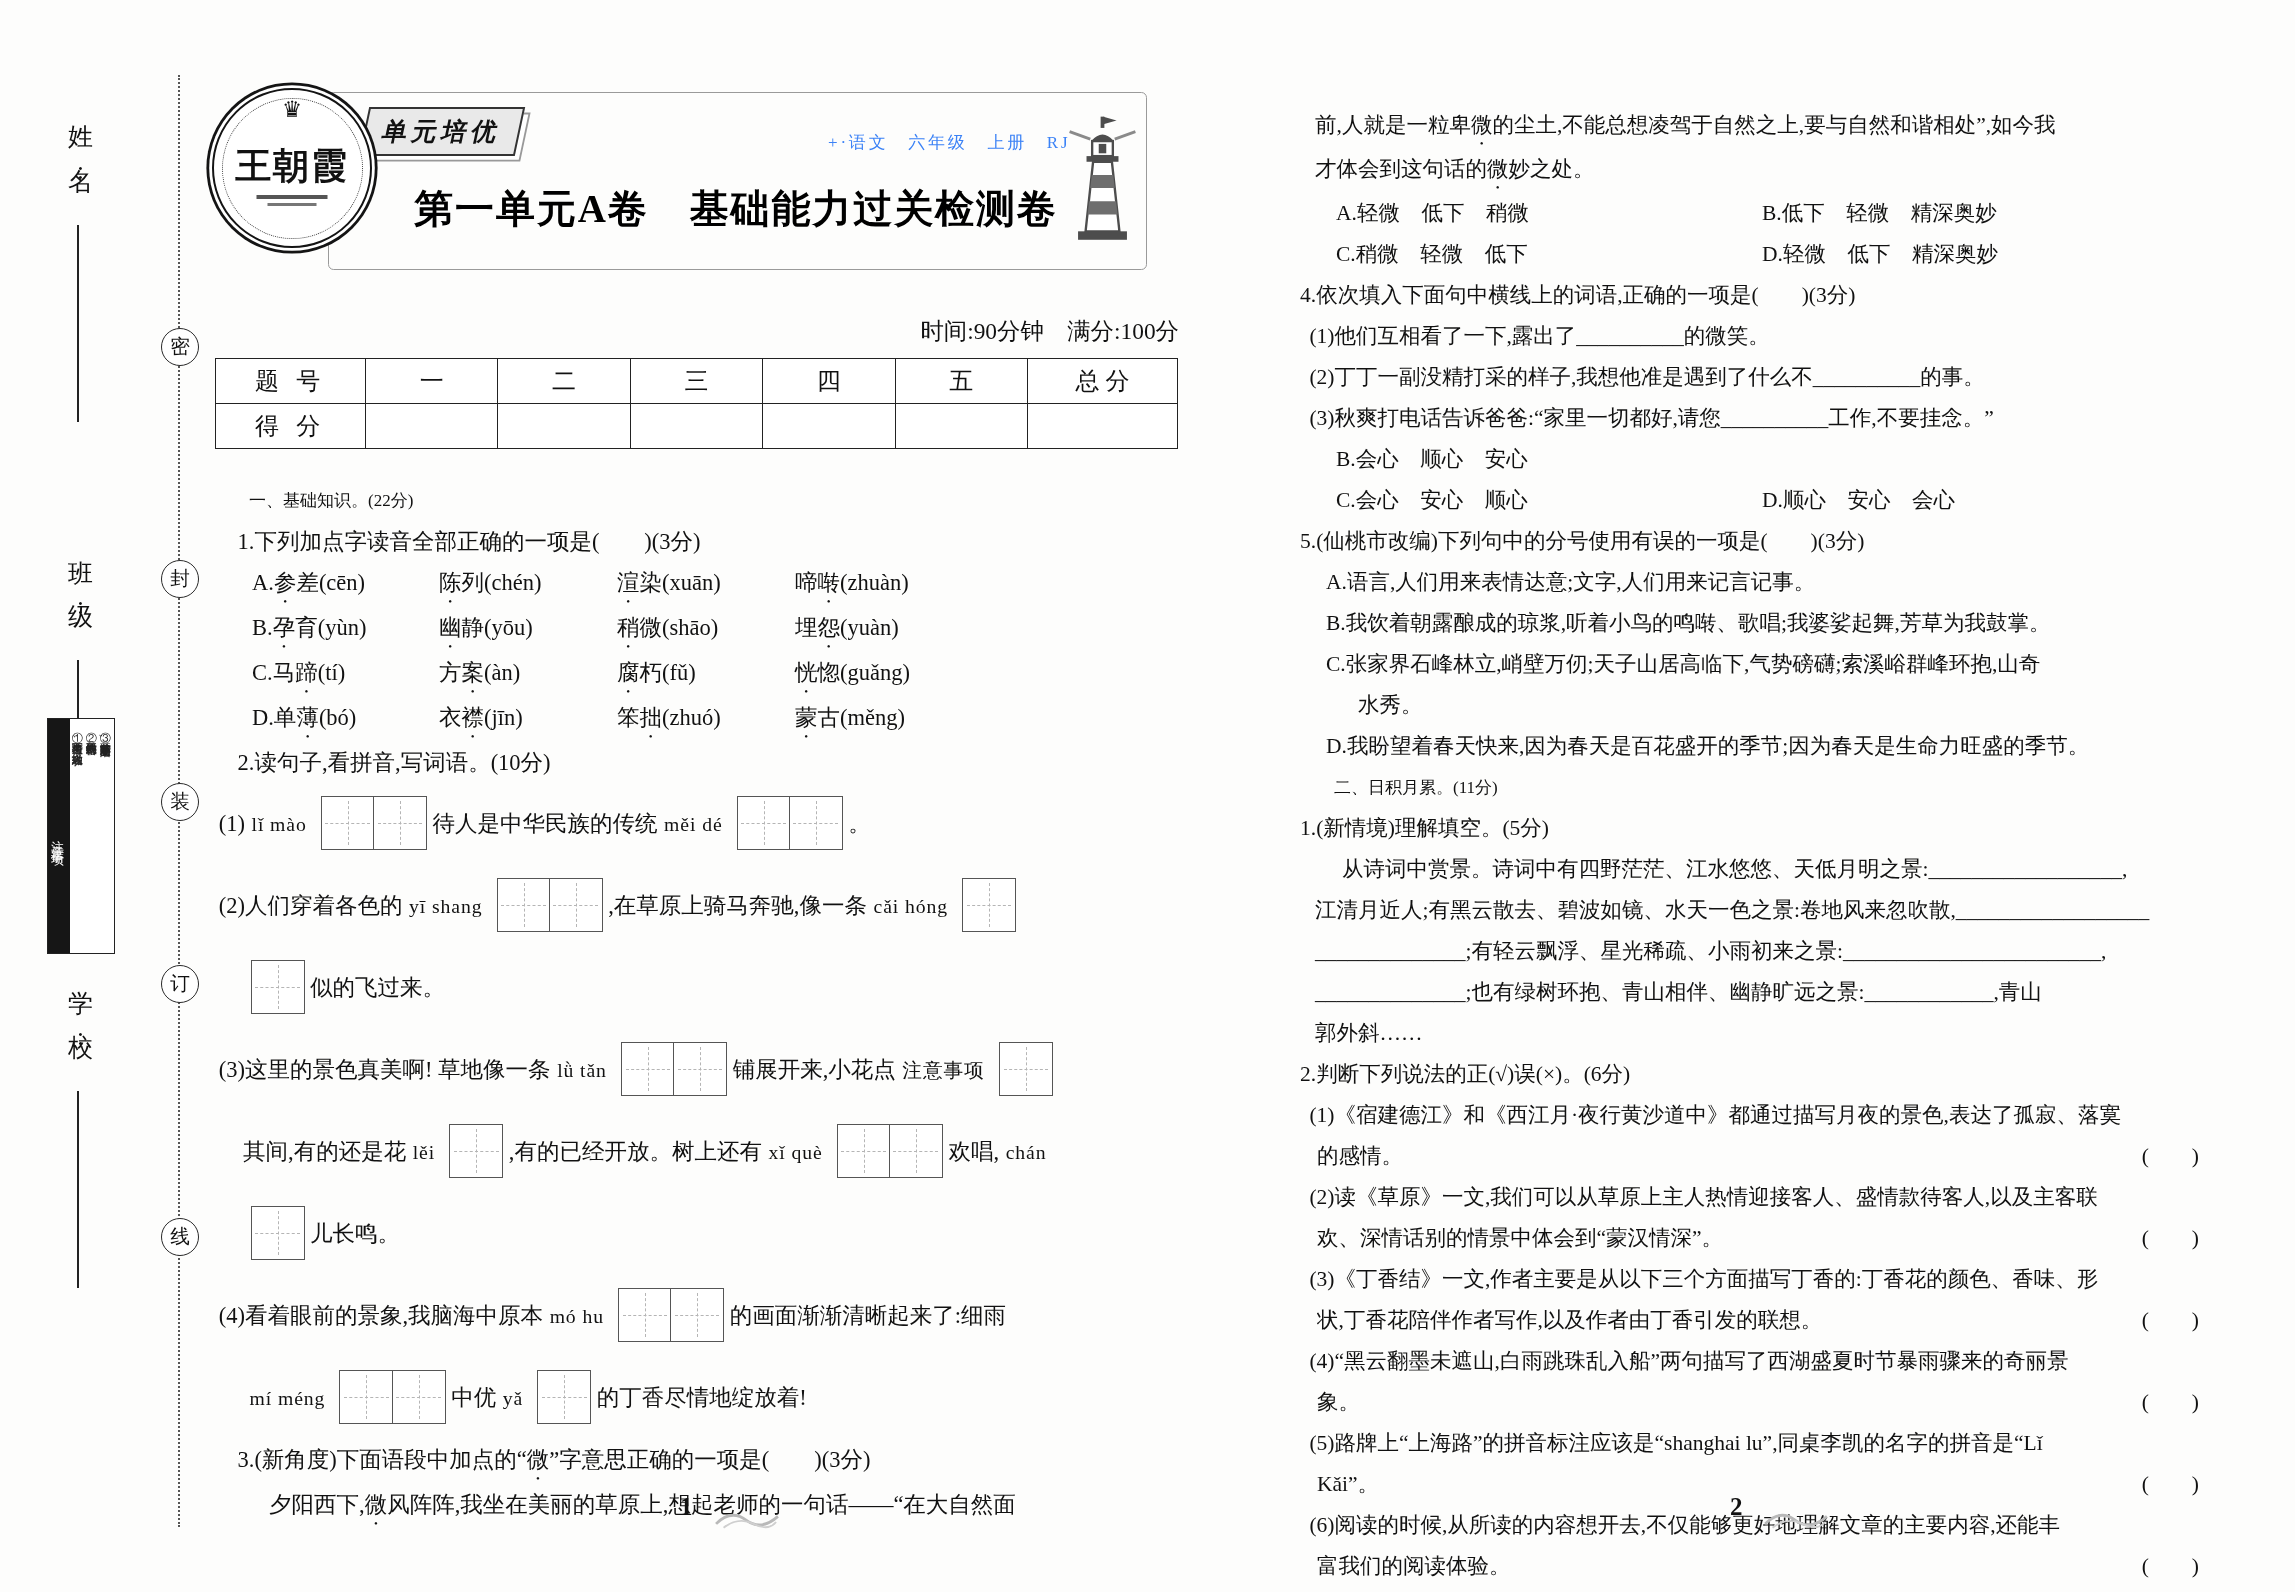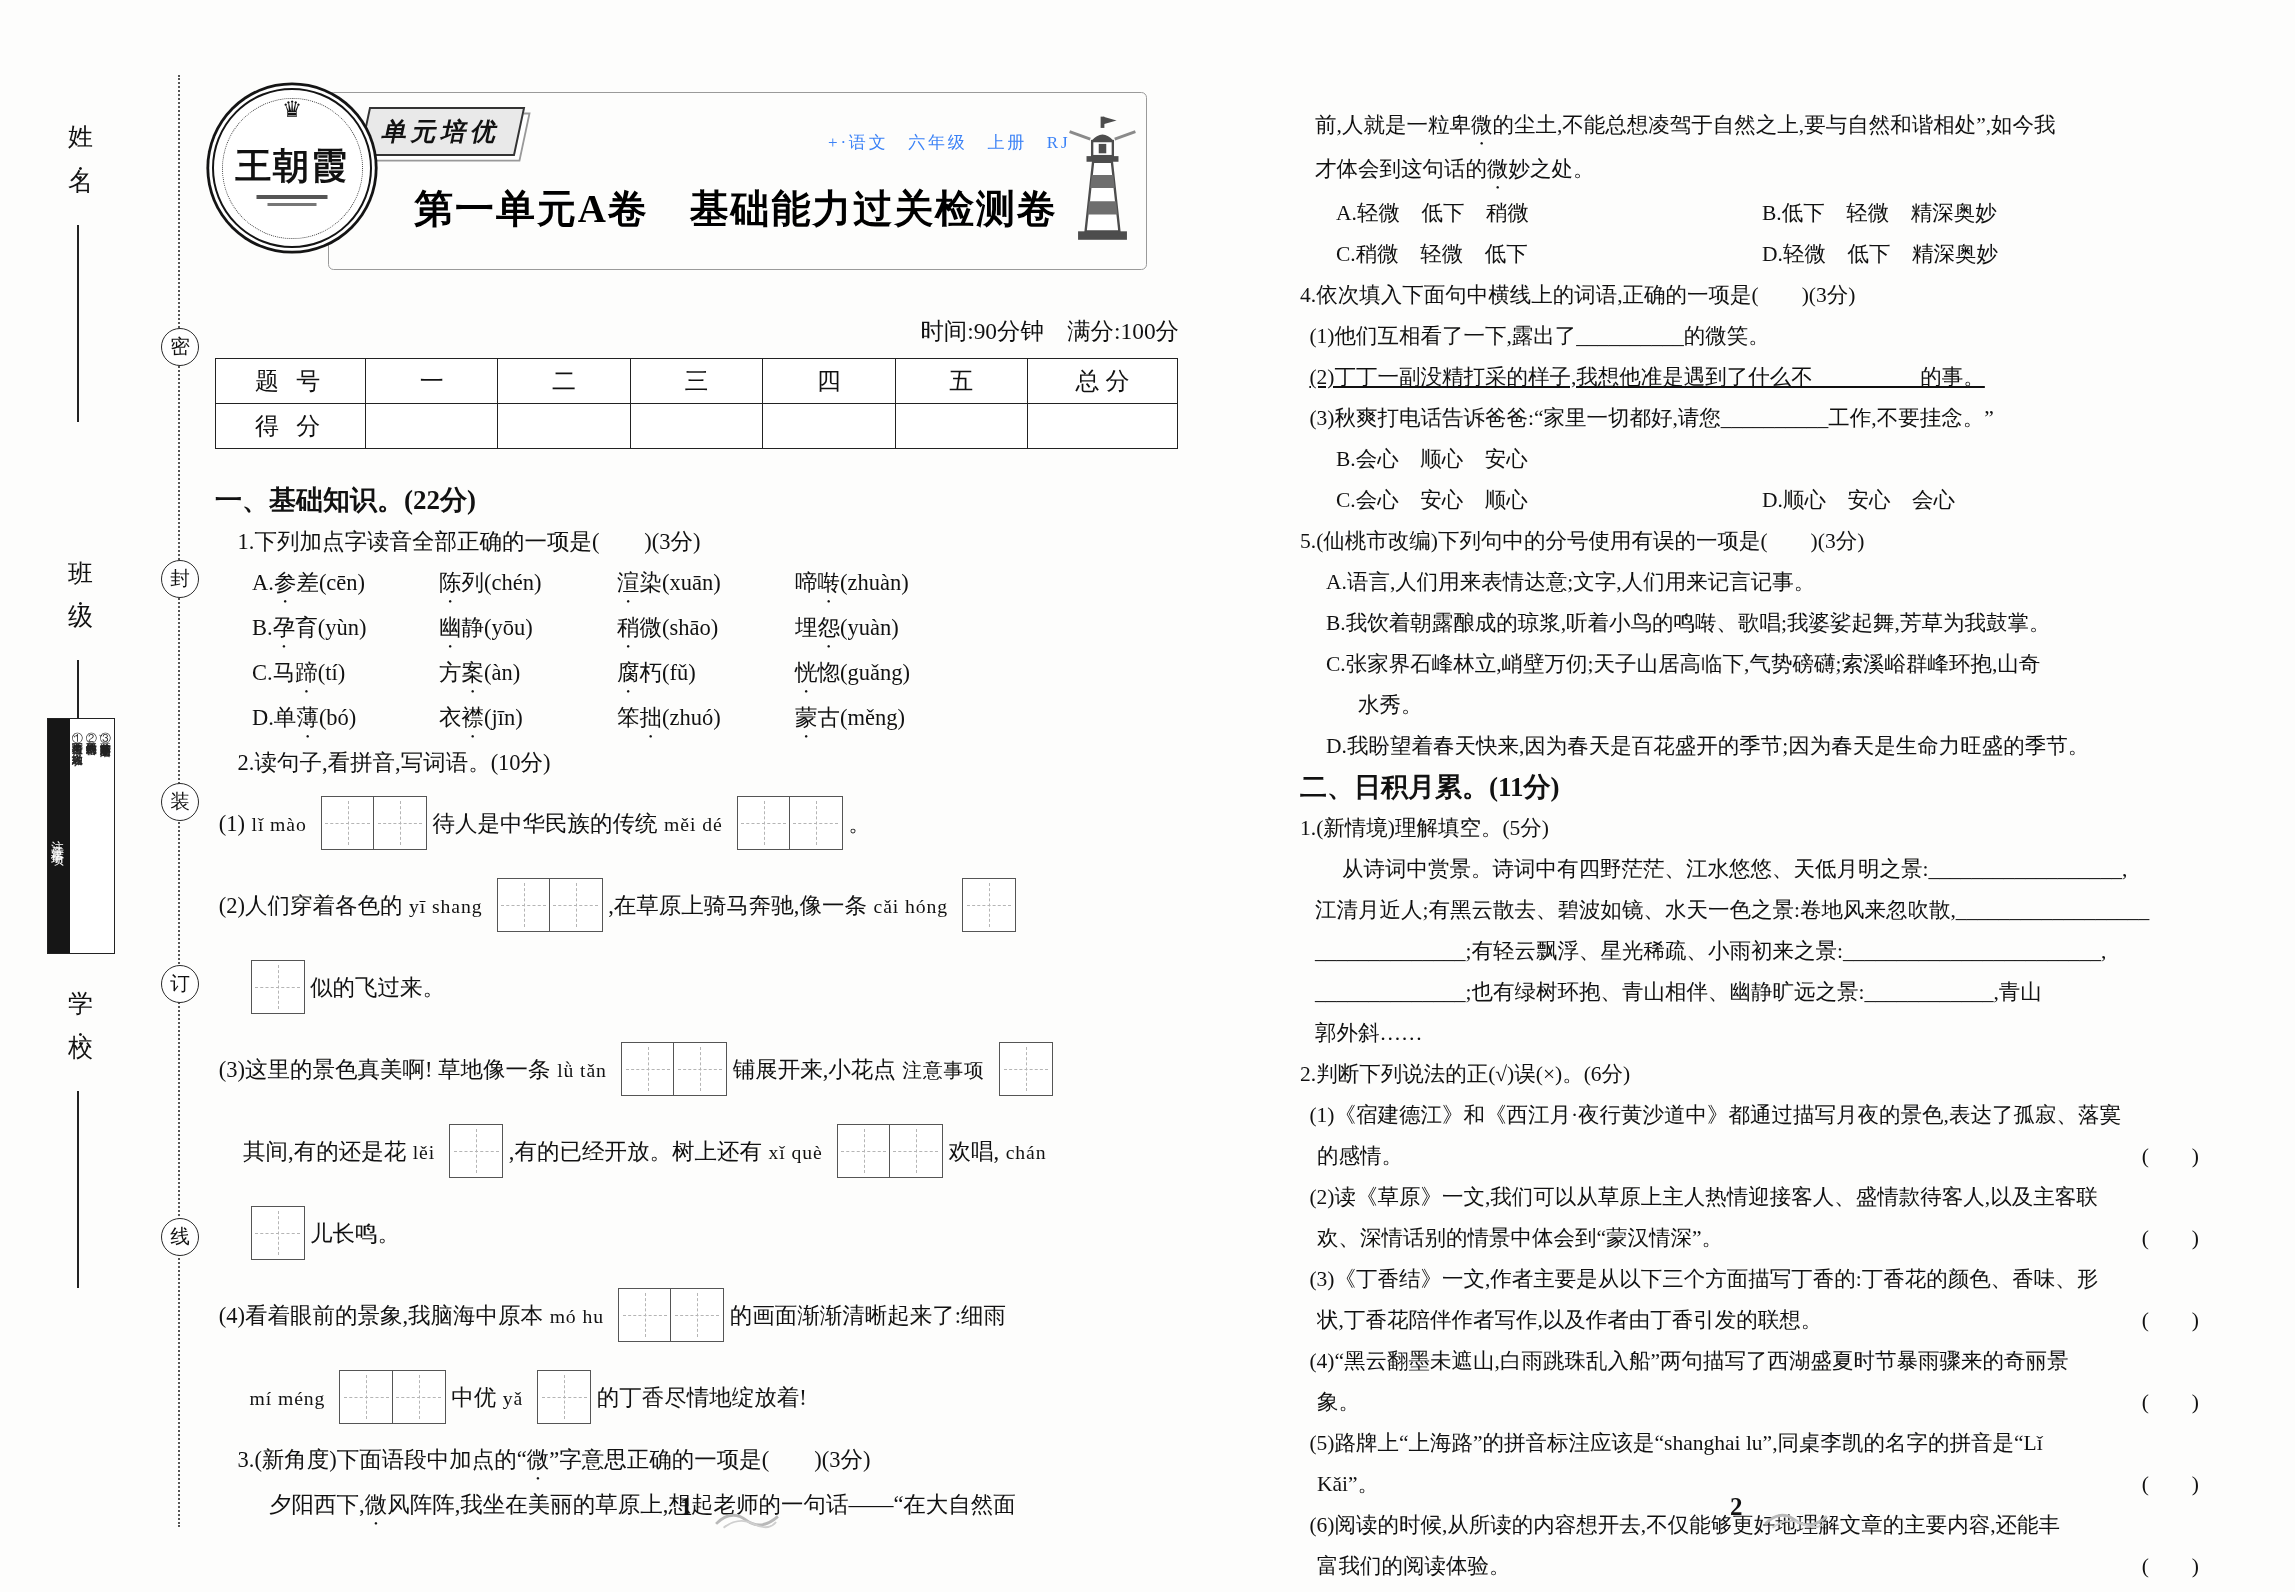--- a/index.html
+++ b/index.html
@@ -47,21 +47,21 @@
   .score-table {position:absolute; left:215px; top:358px; width:963px; border-collapse:collapse; font-size:24px; background:#fff;}
   .score-table td {border:1.9px solid #222; height:44px; text-align:center; padding:0;}
   .st-label {letter-spacing:5.6px;}
 
   
   .page {position:absolute; overflow:hidden;}
   .page1 {left:215px; top:480px; width:976px; height:1049px; font-size:22.5px;}
   .page2 {left:1300px; top:105px; width:899px; height:1488px; font-size:21.5px;}
   .tline {min-height:41px; line-height:41px; white-space:nowrap; overflow:hidden;}
   .tall {height:82px; line-height:82px;}
-  .sec {font-weight:bold; font-size:27px;}
+  .sec {font-weight:normal; font-size:17px;margin-left:34px;}
   .cols {display:grid;}
   .rline {display:flex;}
   .rline .main {flex:0 1 auto; overflow:hidden;}
   .rline .rp {margin-left:auto; padding-left:15px;}
 
   .pinyin {font-size:19.7px; margin:0 6.6px; letter-spacing:0.9px;}
   .em-dot {-webkit-text-emphasis:filled dot; text-emphasis:filled dot;
            -webkit-text-emphasis-position:under; text-emphasis-position:under right;}
 
   .boxes {display:inline-flex; vertical-align:middle; margin:0 7.5px; position:relative; top:-2.8px;}
@@ -243,21 +243,21 @@
       <div class="tline cols" style="padding-left: 36px; grid-template-columns: 426px auto;">
         <span>A.轻微　低下　稍微</span>
         <span>B.低下　轻微　精深奥妙</span>
       </div>
       <div class="tline cols" style="padding-left: 36px; grid-template-columns: 426px auto;">
         <span>C.稍微　轻微　低下</span>
         <span>D.轻微　低下　精深奥妙</span>
       </div>
       <div class="tline">4.依次填入下面句中横线上的词语,正确的一项是(　　)(3分)</div>
       <div class="tline" style="padding-left: 9.4px;">(1)他们互相看了一下,露出了__________的微笑。</div>
-      <div class="tline" style="padding-left: 9.4px; text-decoration: underline;">(2)丁丁一副没精打采的样子,我想他准是遇到了什么不__________的事。</div>
+      <div class="tline" style="padding-left: 9.4px;">(2)丁丁一副没精打采的样子,我想他准是遇到了什么不__________的事。</div>
       <div class="tline" style="padding-left: 9.4px;">(3)秋爽打电话告诉爸爸:“家里一切都好,请您__________工作,不要挂念。”</div>
       <div class="tline cols" style="padding-left: 36px; grid-template-columns: 426px auto;">
         <span>B.会心　顺心　安心</span>
       </div>
       <div class="tline cols" style="padding-left: 36px; grid-template-columns: 426px auto;">
         <span>C.会心　安心　顺心</span>
         <span>D.顺心　安心　会心</span>
       </div>
       <div class="tline">5.(仙桃市改编)下列句中的分号使用有误的一项是(　　)(3分)</div>
       <div class="tline" style="padding-left: 26px;">A.语言,人们用来表情达意;文字,人们用来记言记事。</div>

